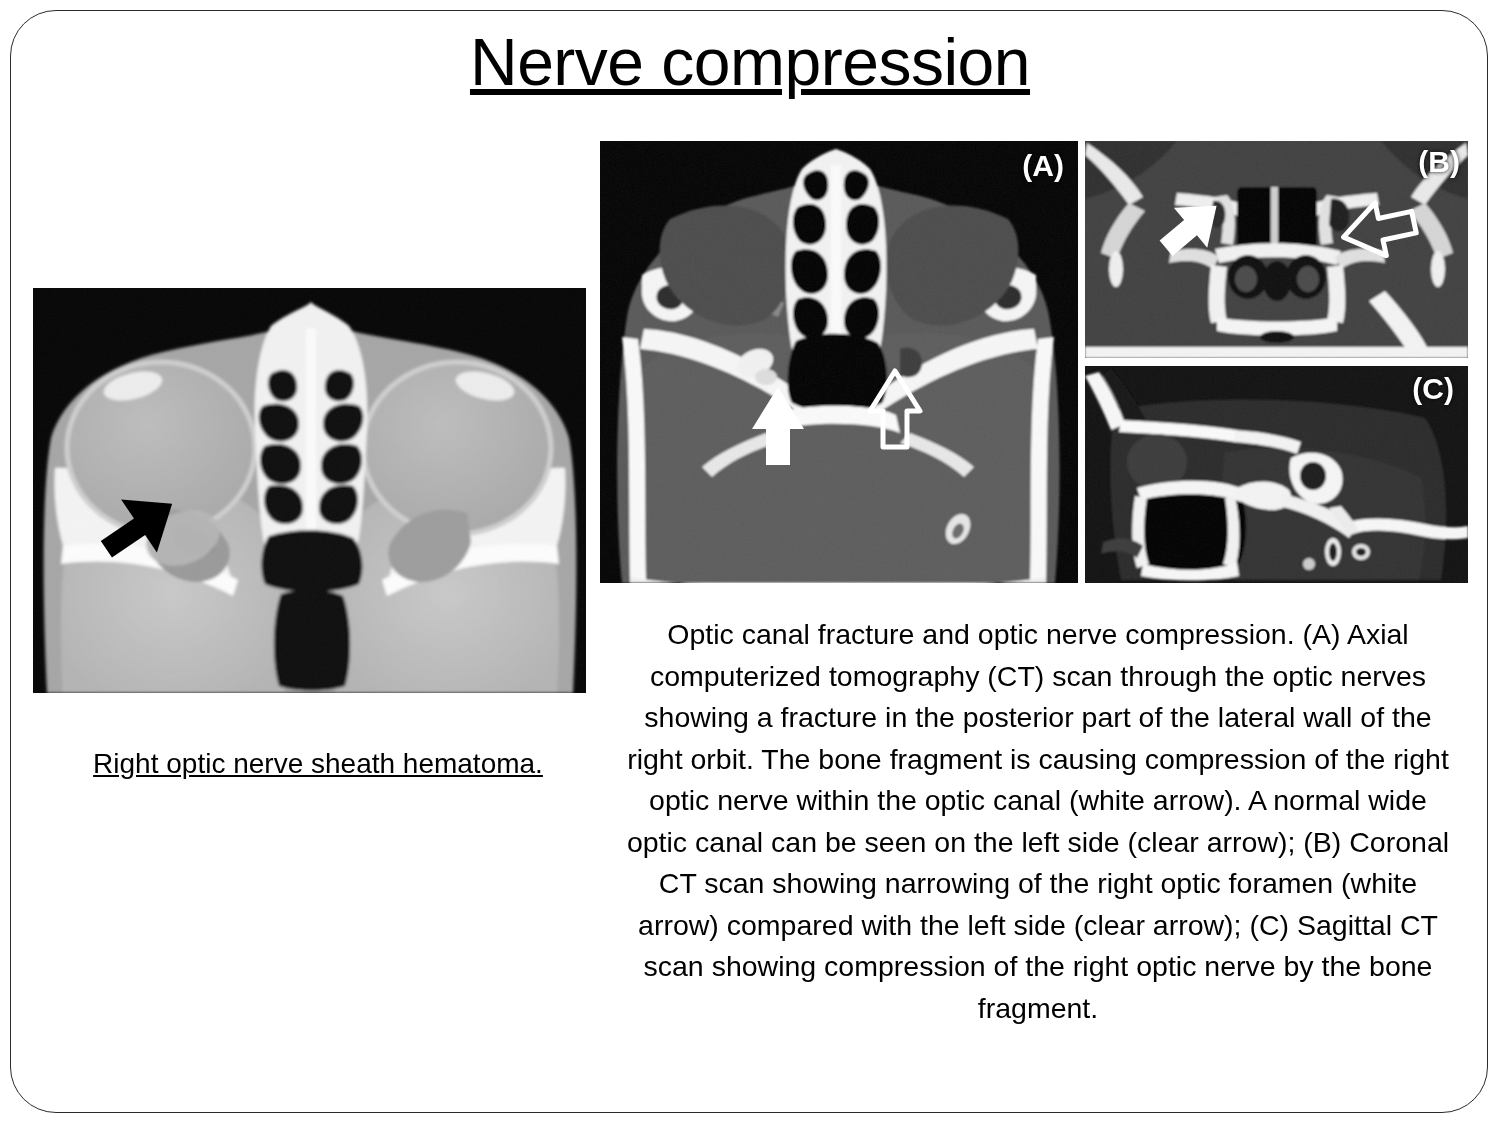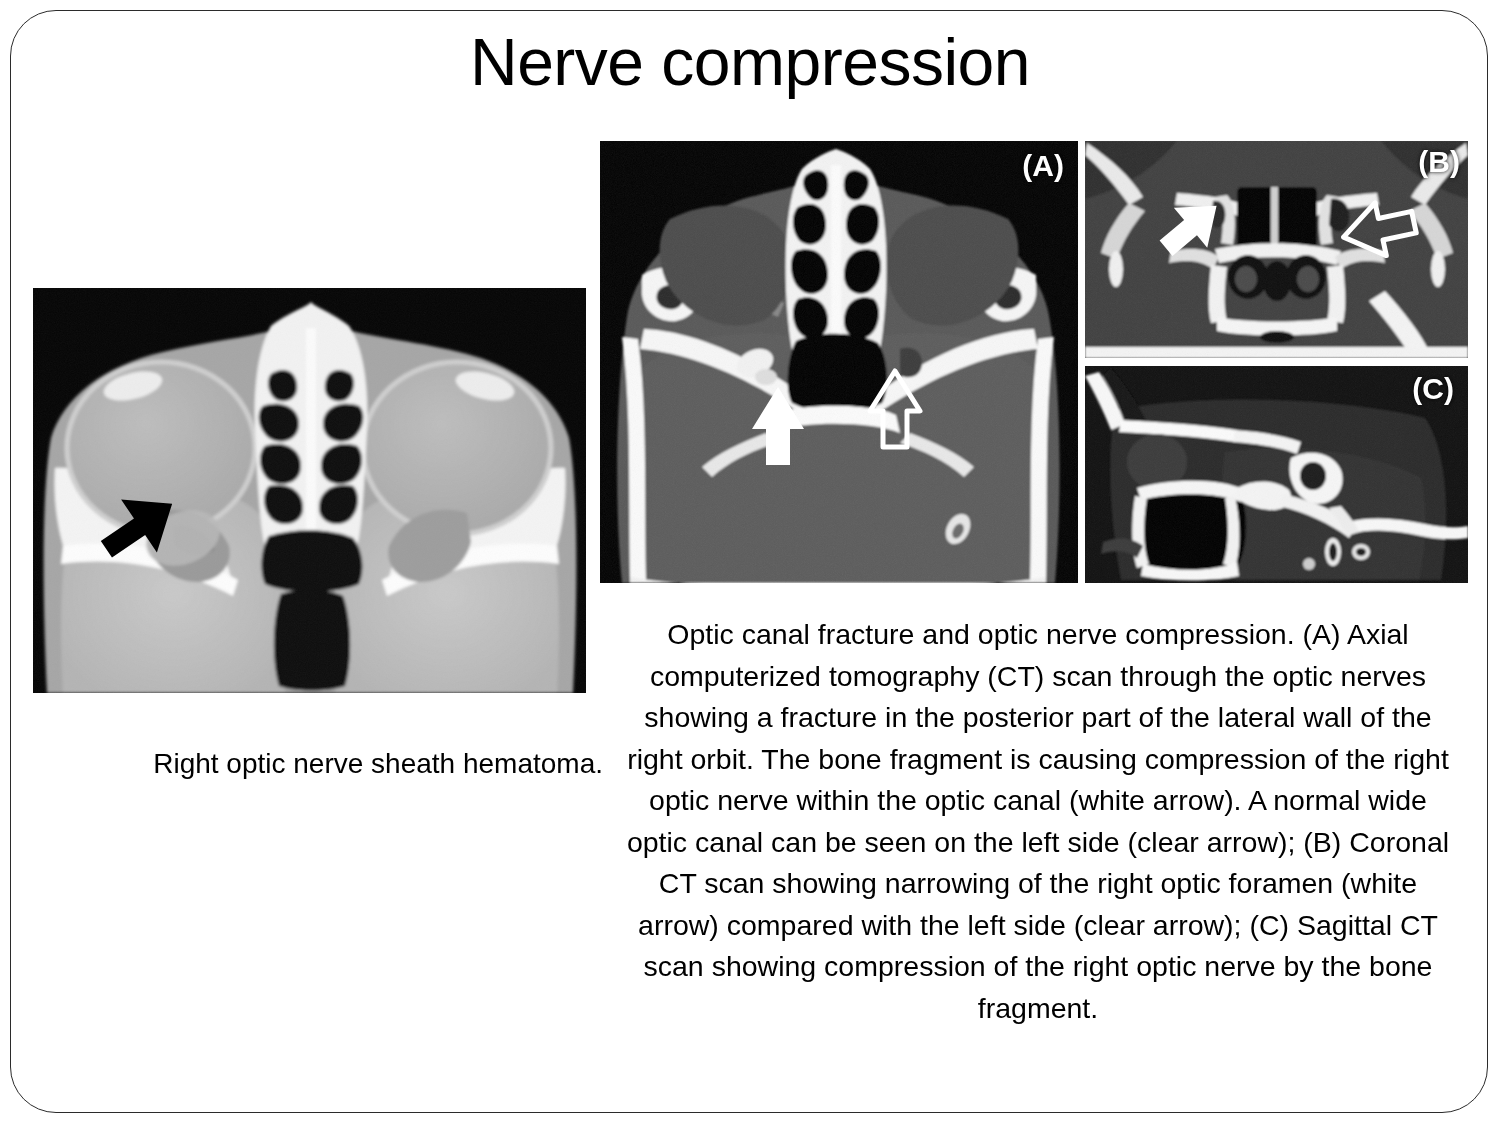--- a/index.html
+++ b/index.html
@@ -35,40 +35,42 @@
     position: absolute;
     left: 0;
     top: 28px;
     width: 1500px;
     text-align: center;
     font-size: 66px;
     line-height: 1.05;
     color: #000000;
     font-weight: 400;
     letter-spacing: -0.5px;
+    text-decoration: underline;
   }
 
   
   #left-figure {
     position: absolute;
     left: 33px;
     top: 288px;
     width: 553px;
     height: 405px;
     overflow: hidden;
     background: #000;
   }
   #left-caption {
     position: absolute;
     left: 33px;
     top: 748px;
     width: 570px;
-    text-align: right;
+    text-align: center;
     font-size: 28px;
     color: #000;
+    text-decoration: underline;
   }
 
   
   #panel-a {
     position: absolute;
     left: 600px;
     top: 141px;
     width: 478px;
     height: 442px;
     overflow: hidden;

